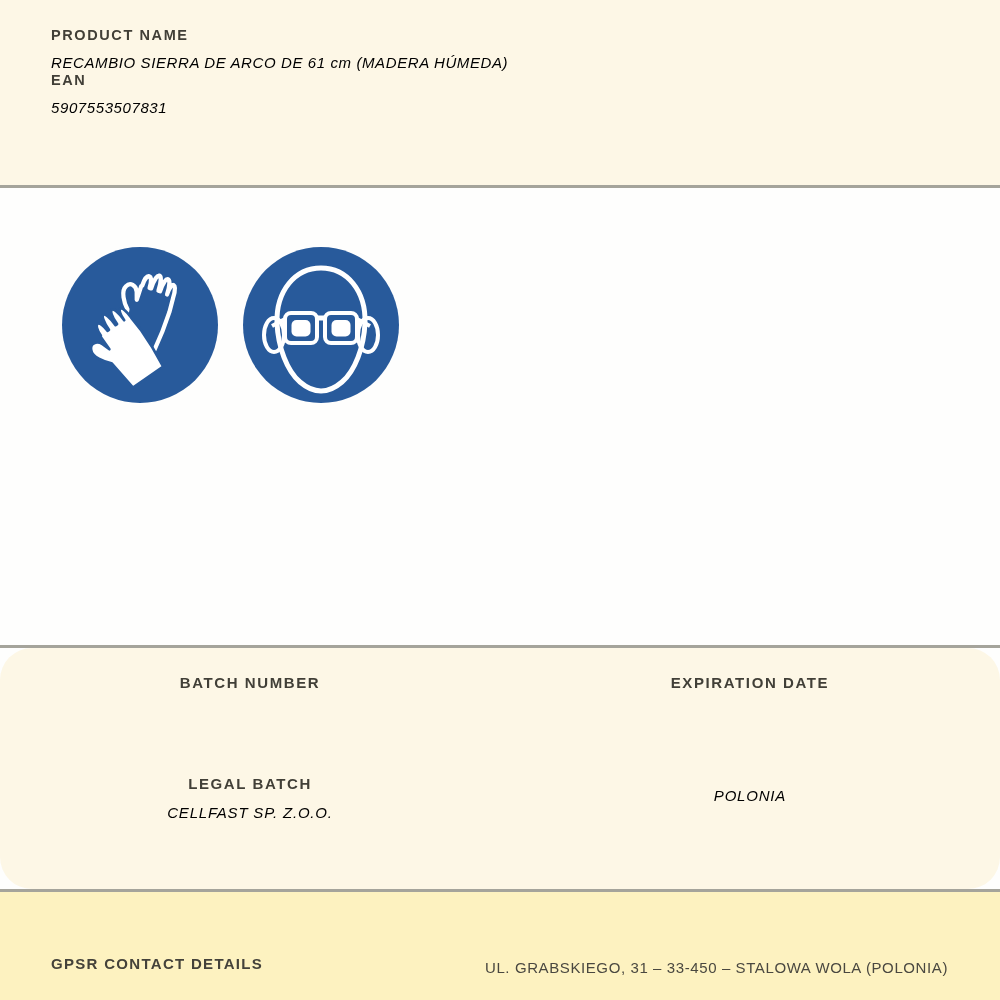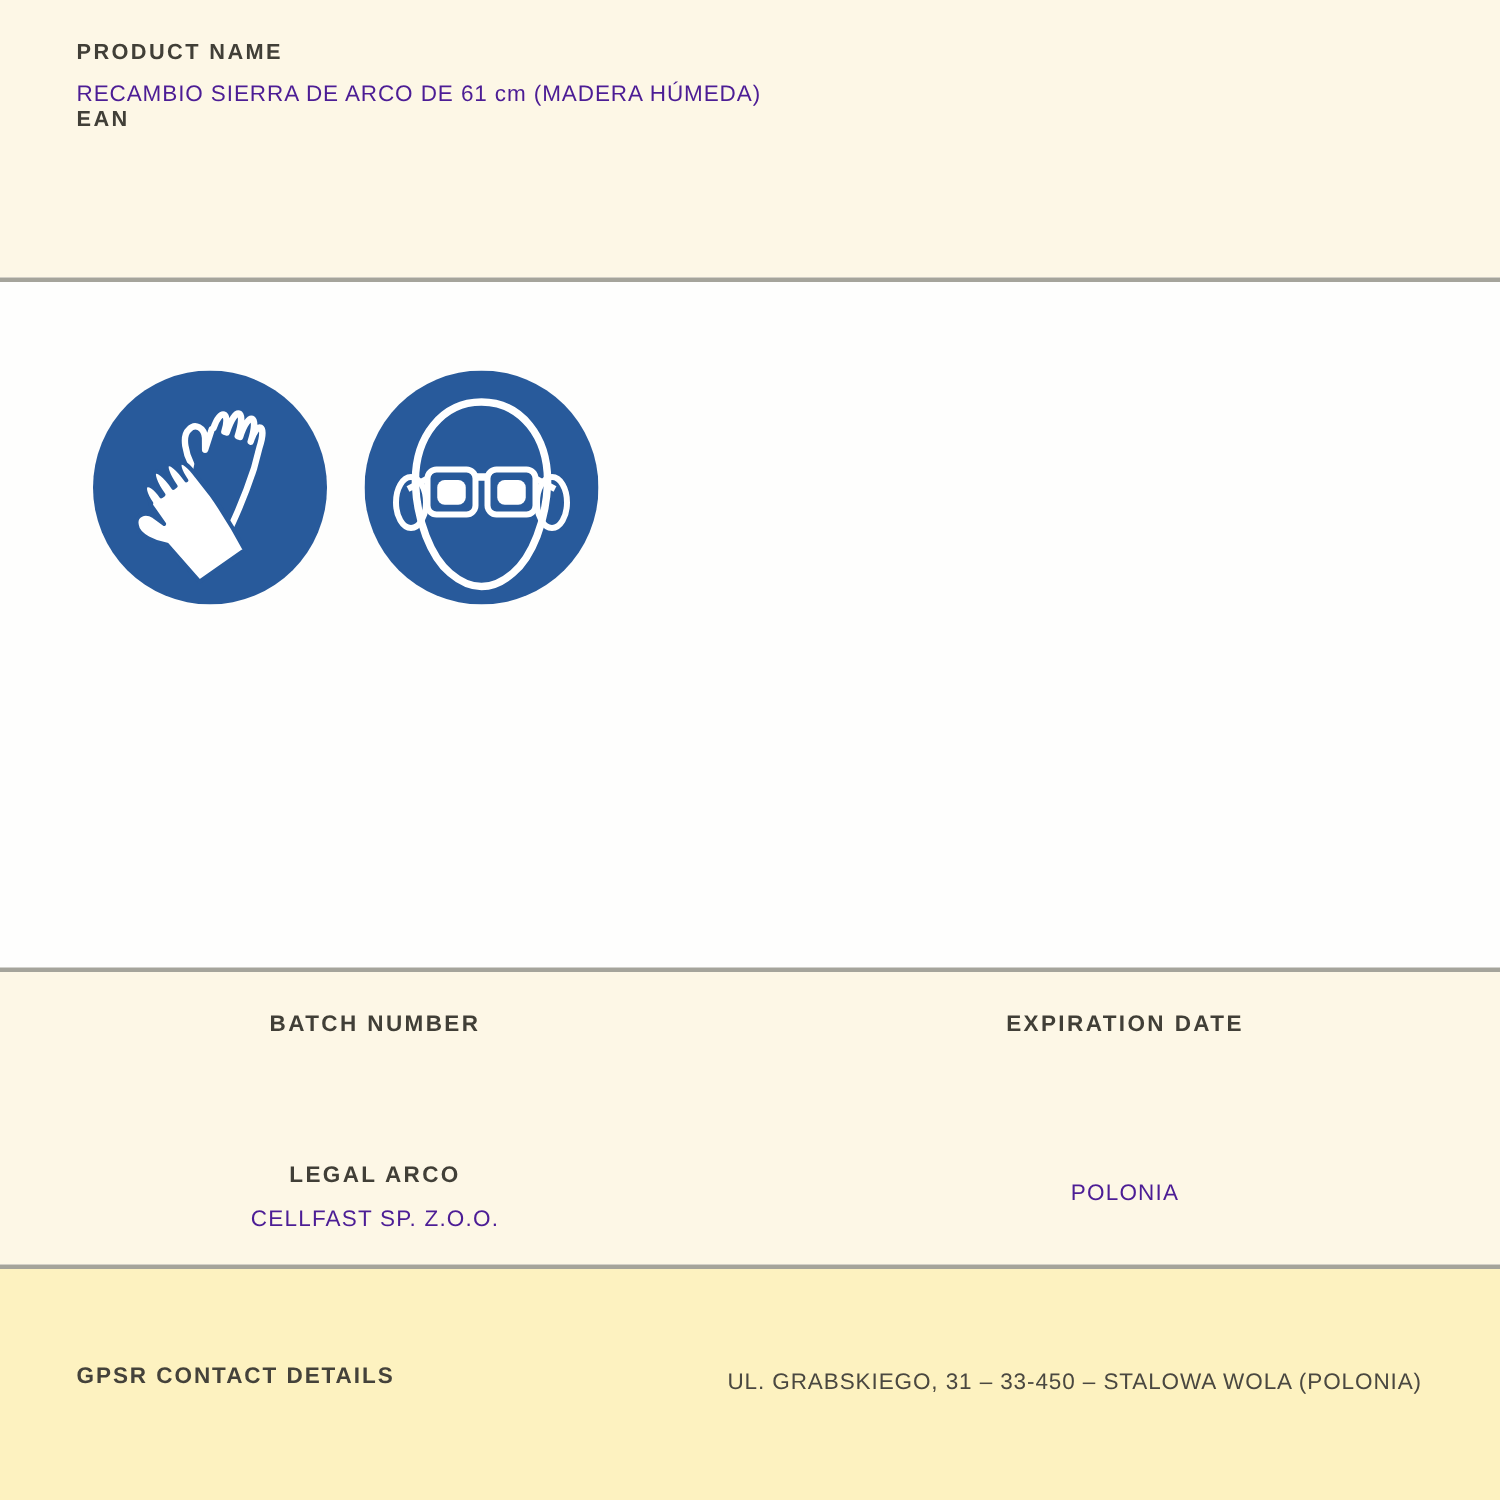--- a/index.html
+++ b/index.html
@@ -34,41 +34,43 @@
     font-size: 14.5px;
     font-weight: 700;
     letter-spacing: 1.6px;
     color: #413f37;
     line-height: 17px;
   }
   .field-value {
     font-size: 15px;
     font-weight: 400;
     letter-spacing: 0.6px;
-    color: #4c1d95;
+    color: #000000;
     line-height: 18px;
     margin-top: 10px;
+    font-style: italic;
   }
   .sec-top .field + .field { }
   
   .sec-icons {
     height: 457px;
     background: #fefefd;
     padding: 59px 0 0 62px;
     display: flex;
     gap: 25px;
     flex: 0 0 auto;
   }
   .safety-icon { width: 156px; height: 156px; display: block; }
   
   .sec-mid {
-    height: 195px;
+    height: 241px;
     background: #fdf7e6;
     padding-top: 26px;
     flex: 0 0 auto;
+    border-radius: 32px;
   }
   .mid-row { display: flex; }
   .mid-row + .mid-row { margin-top: 72px; }
   .mid-col {
     width: 50%;
     text-align: center;
   }
   .mid-col .field-label { font-size: 15px; }
   .mid-col .field-value { margin-top: 12px; letter-spacing: 0.8px; }
   
@@ -104,20 +106,21 @@
 
 <div class="page">
 
   <section class="sec-top">
     <div class="field">
       <div class="field-label">PRODUCT NAME</div>
       <div class="field-value">RECAMBIO SIERRA DE ARCO DE 61 cm (MADERA HÚMEDA)</div>
     </div>
     <div class="field">
       <div class="field-label">EAN</div>
+      <div class="field-value">5907553507831</div>
     </div>
   </section>
 
   <div class="divider"></div>
 
   <section class="sec-icons">
 
     <svg class="safety-icon" viewBox="0 0 156 156" xmlns="http://www.w3.org/2000/svg">
       <circle cx="78" cy="78" r="78" fill="#285a9b"></circle>
 
@@ -183,21 +186,21 @@
         <div class="field-label">BATCH NUMBER</div>
         <div class="field-value"></div>
       </div>
       <div class="mid-col">
         <div class="field-label">EXPIRATION DATE</div>
         <div class="field-value"></div>
       </div>
     </div>
     <div class="mid-row">
       <div class="mid-col">
-        <div class="field-label">LEGAL ARCO</div>
+        <div class="field-label">LEGAL BATCH</div>
         <div class="field-value">CELLFAST SP. Z.O.O.</div>
       </div>
       <div class="mid-col">
         <div class="field-value">POLONIA</div>
       </div>
     </div>
   </section>
 
   <div class="divider"></div>
 

